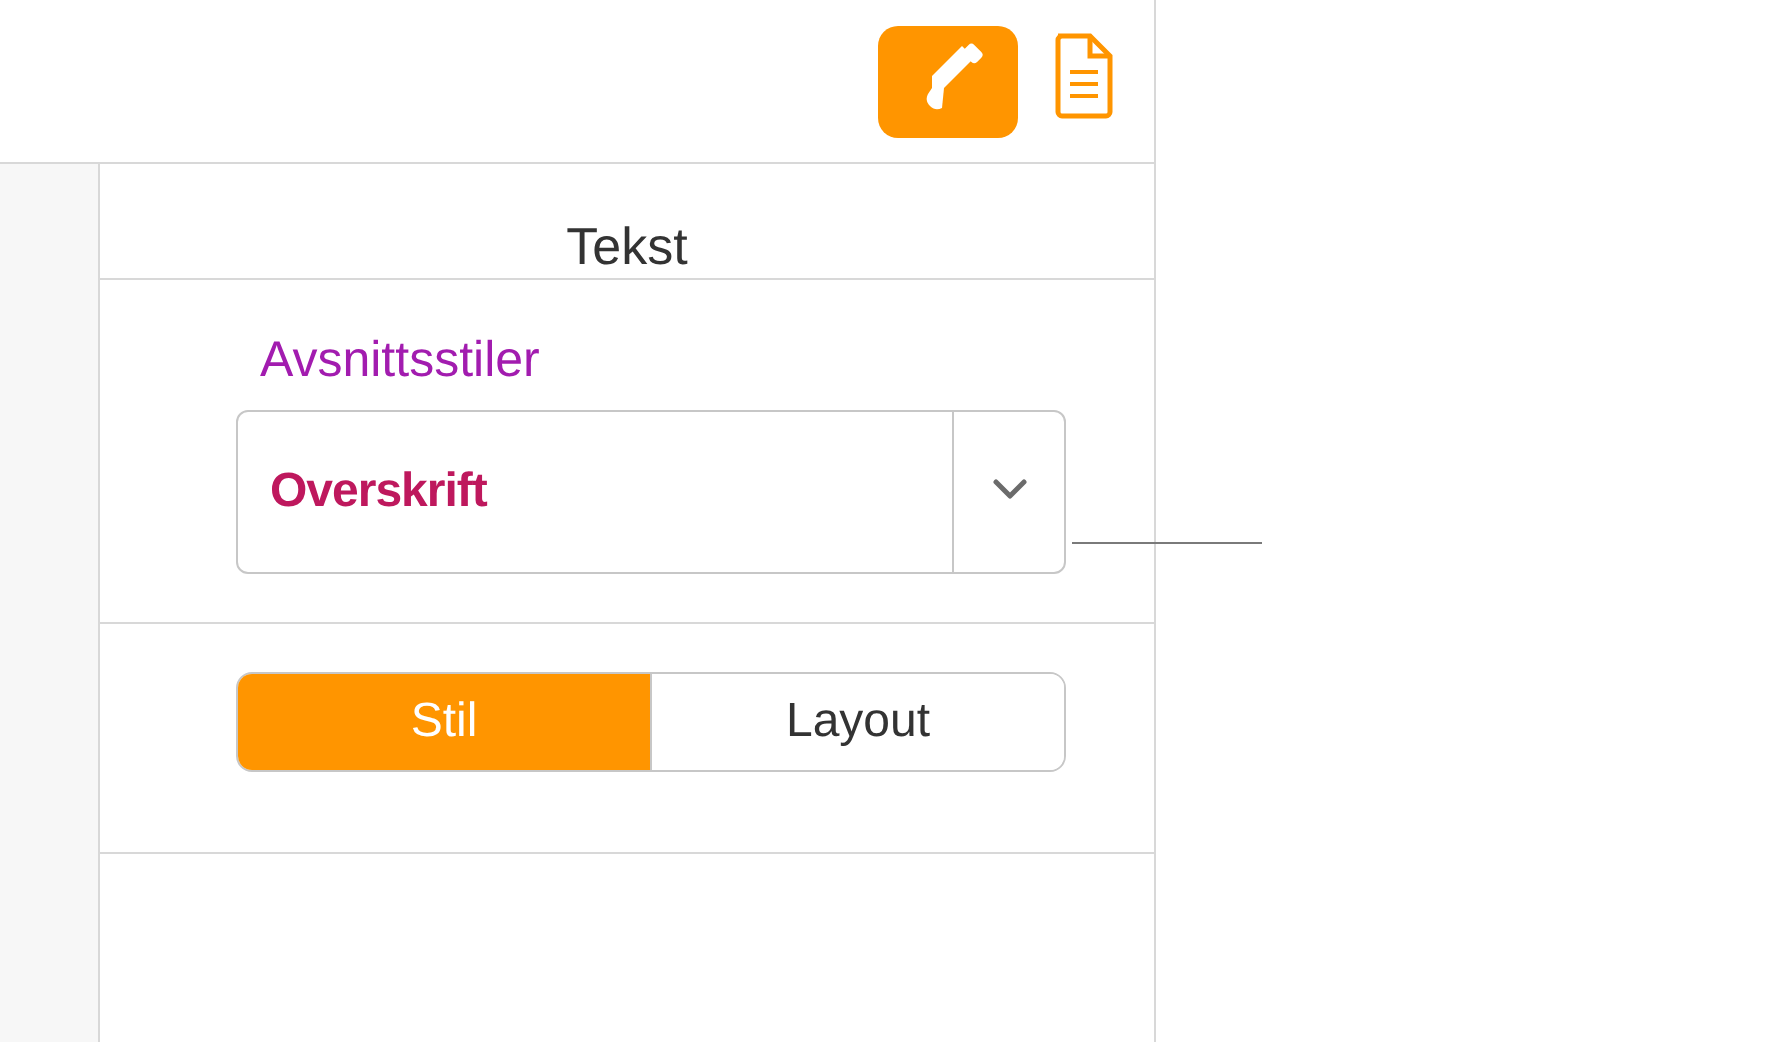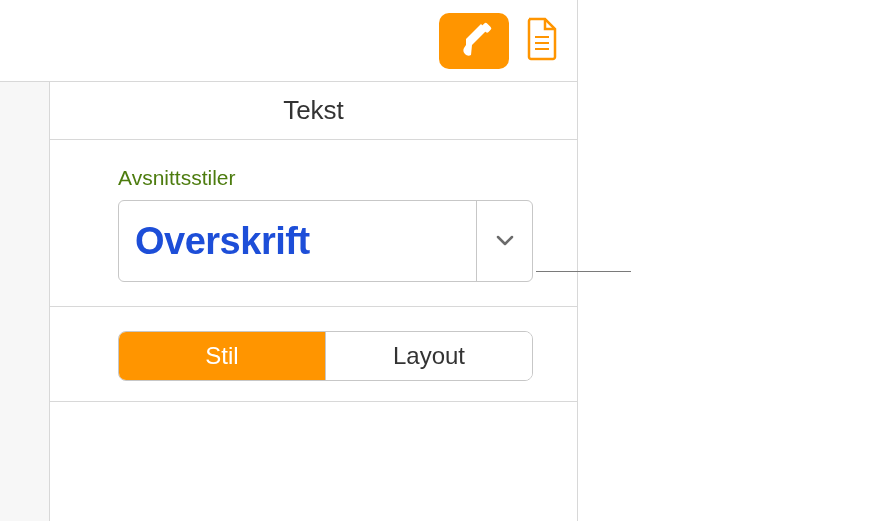--- a/index.html
+++ b/index.html
@@ -58,62 +58,63 @@
       border-right: 1px solid #d8d8d8;
       border-top: 1px solid #d8d8d8;
       margin-top: -1px;
     }
     .content {
       flex: 1;
     }
     .section-header {
       height: 58px;
       display: flex;
-      align-items: center;
+      align-items: flex-end;
       justify-content: center;
       font-size: 26px;
       color: #333333;
       border-bottom: 1px solid #d8d8d8;
     }
     .paragraph-styles-section {
       padding: 26px 44px 24px 68px;
       border-bottom: 1px solid #d8d8d8;
     }
     .section-label {
-      font-size: 21px;
-      color: #4d7c0f;
+      font-size: 25px;
+      color: #a21caf;
       margin-bottom: 10px;
+      margin-left: 12px;
     }
     .style-dropdown {
       height: 82px;
       border: 1px solid #c7c7c7;
       border-radius: 6px;
       display: flex;
       align-items: center;
       cursor: pointer;
       background: #ffffff;
     }
     .style-dropdown-text {
       flex: 1;
       padding-left: 16px;
-      font-size: 38px;
+      font-size: 24px;
       font-weight: 600;
-      color: #1d4ed8;
+      color: #be185d;
       letter-spacing: -0.5px;
     }
     .style-dropdown-arrow {
       width: 56px;
       height: 100%;
       border-left: 1px solid #c7c7c7;
       display: flex;
       align-items: center;
       justify-content: center;
     }
     .tab-section {
-      padding: 24px 44px 20px 68px;
+      padding: 24px 44px 40px 68px;
       border-bottom: 1px solid #d8d8d8;
     }
     .segmented-control {
       display: flex;
       height: 50px;
       border: 1px solid #c7c7c7;
       border-radius: 8px;
       overflow: hidden;
     }
     .segment {

